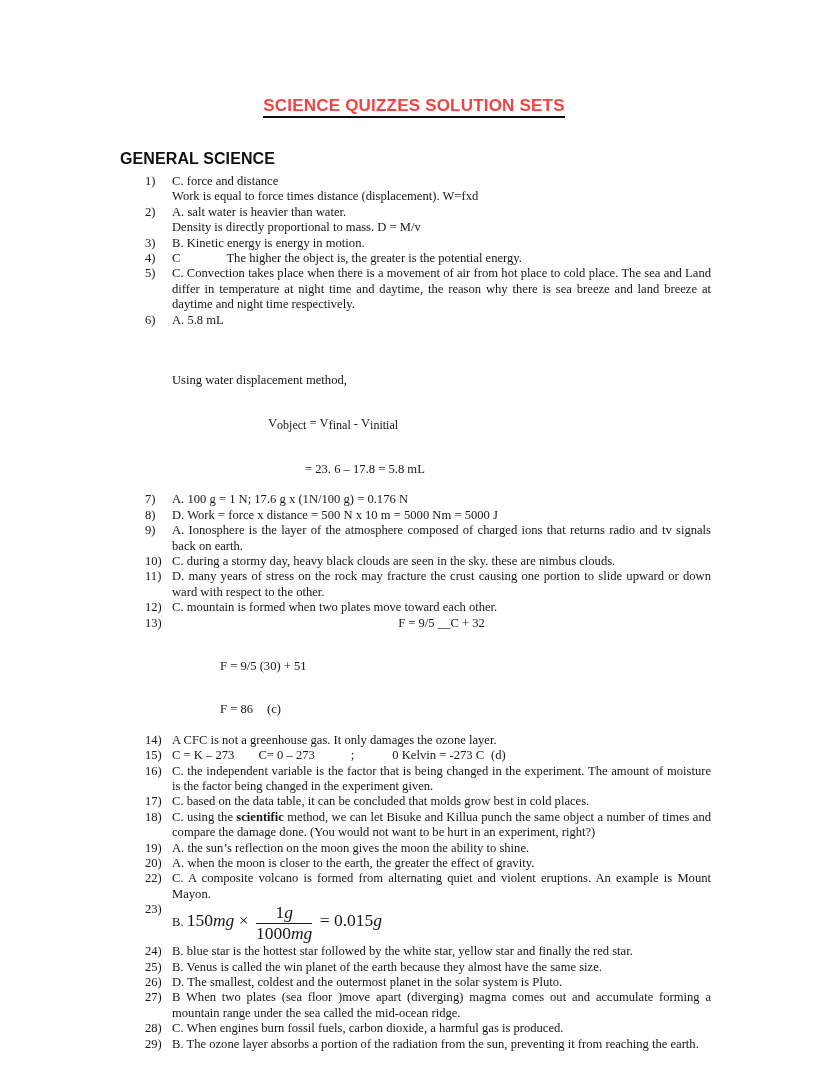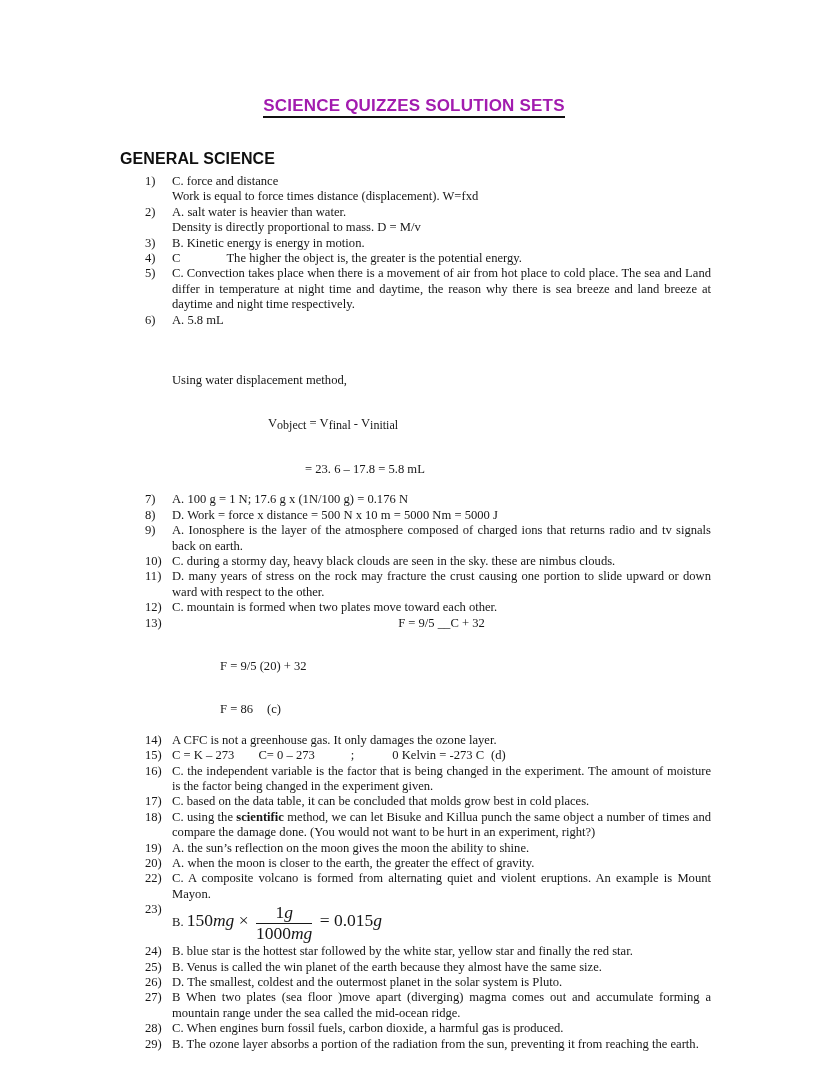--- a/index.html
+++ b/index.html
@@ -16,21 +16,21 @@
     width: 828px; height: 1071px;
     background: #ffffff;
     padding-top: 96px;
   }
   .doc-title {
     text-align: center;
     font-family: "Liberation Sans", sans-serif;
     font-weight: bold;
     font-size: 17px;
     letter-spacing: 0.2px;
-    color: #a21caf;
+    color: #ef4444;
   }
   .doc-title .underline {
     border-bottom: 2.2px solid #101010;
     padding-bottom: 1px;
   }
   .section-heading {
     margin: 34px 0 6px 120px;
     font-family: "Liberation Sans", sans-serif;
     font-weight: bold;
     font-size: 16px;
@@ -149,21 +149,21 @@
       <div class="item">
         <span class="num">12)</span>
         <div class="body">
           <div class="line main" style="text-align: left;"><span class="">C. mountain is formed when two plates move toward each other.</span></div>
         </div>
       </div>
       <div class="item">
         <span class="num">13)</span>
         <div class="body">
           <div class="line main" style="text-align: center;"><span class="">F = 9/5 __C + 32</span></div>
-          <div class="line extra" style="margin-left: 48px;"><span class="">F = 9/5 (20) + 32</span></div>
+          <div class="line extra" style="margin-left: 48px;"><span class="">F = 9/5 (30) + 51</span></div>
           <div class="line extra" style="margin-left: 48px;"><span class="">F = 86</span><span class="sp" style="width: 14px;"></span><span class="">(c)</span></div>
           <div style="height: 15px;"></div>
         </div>
       </div>
       <div class="item">
         <span class="num">14)</span>
         <div class="body">
           <div class="line main" style="text-align: left;"><span class="">A CFC is not a greenhouse gas. It only damages the ozone layer.</span></div>
         </div>
       </div>

